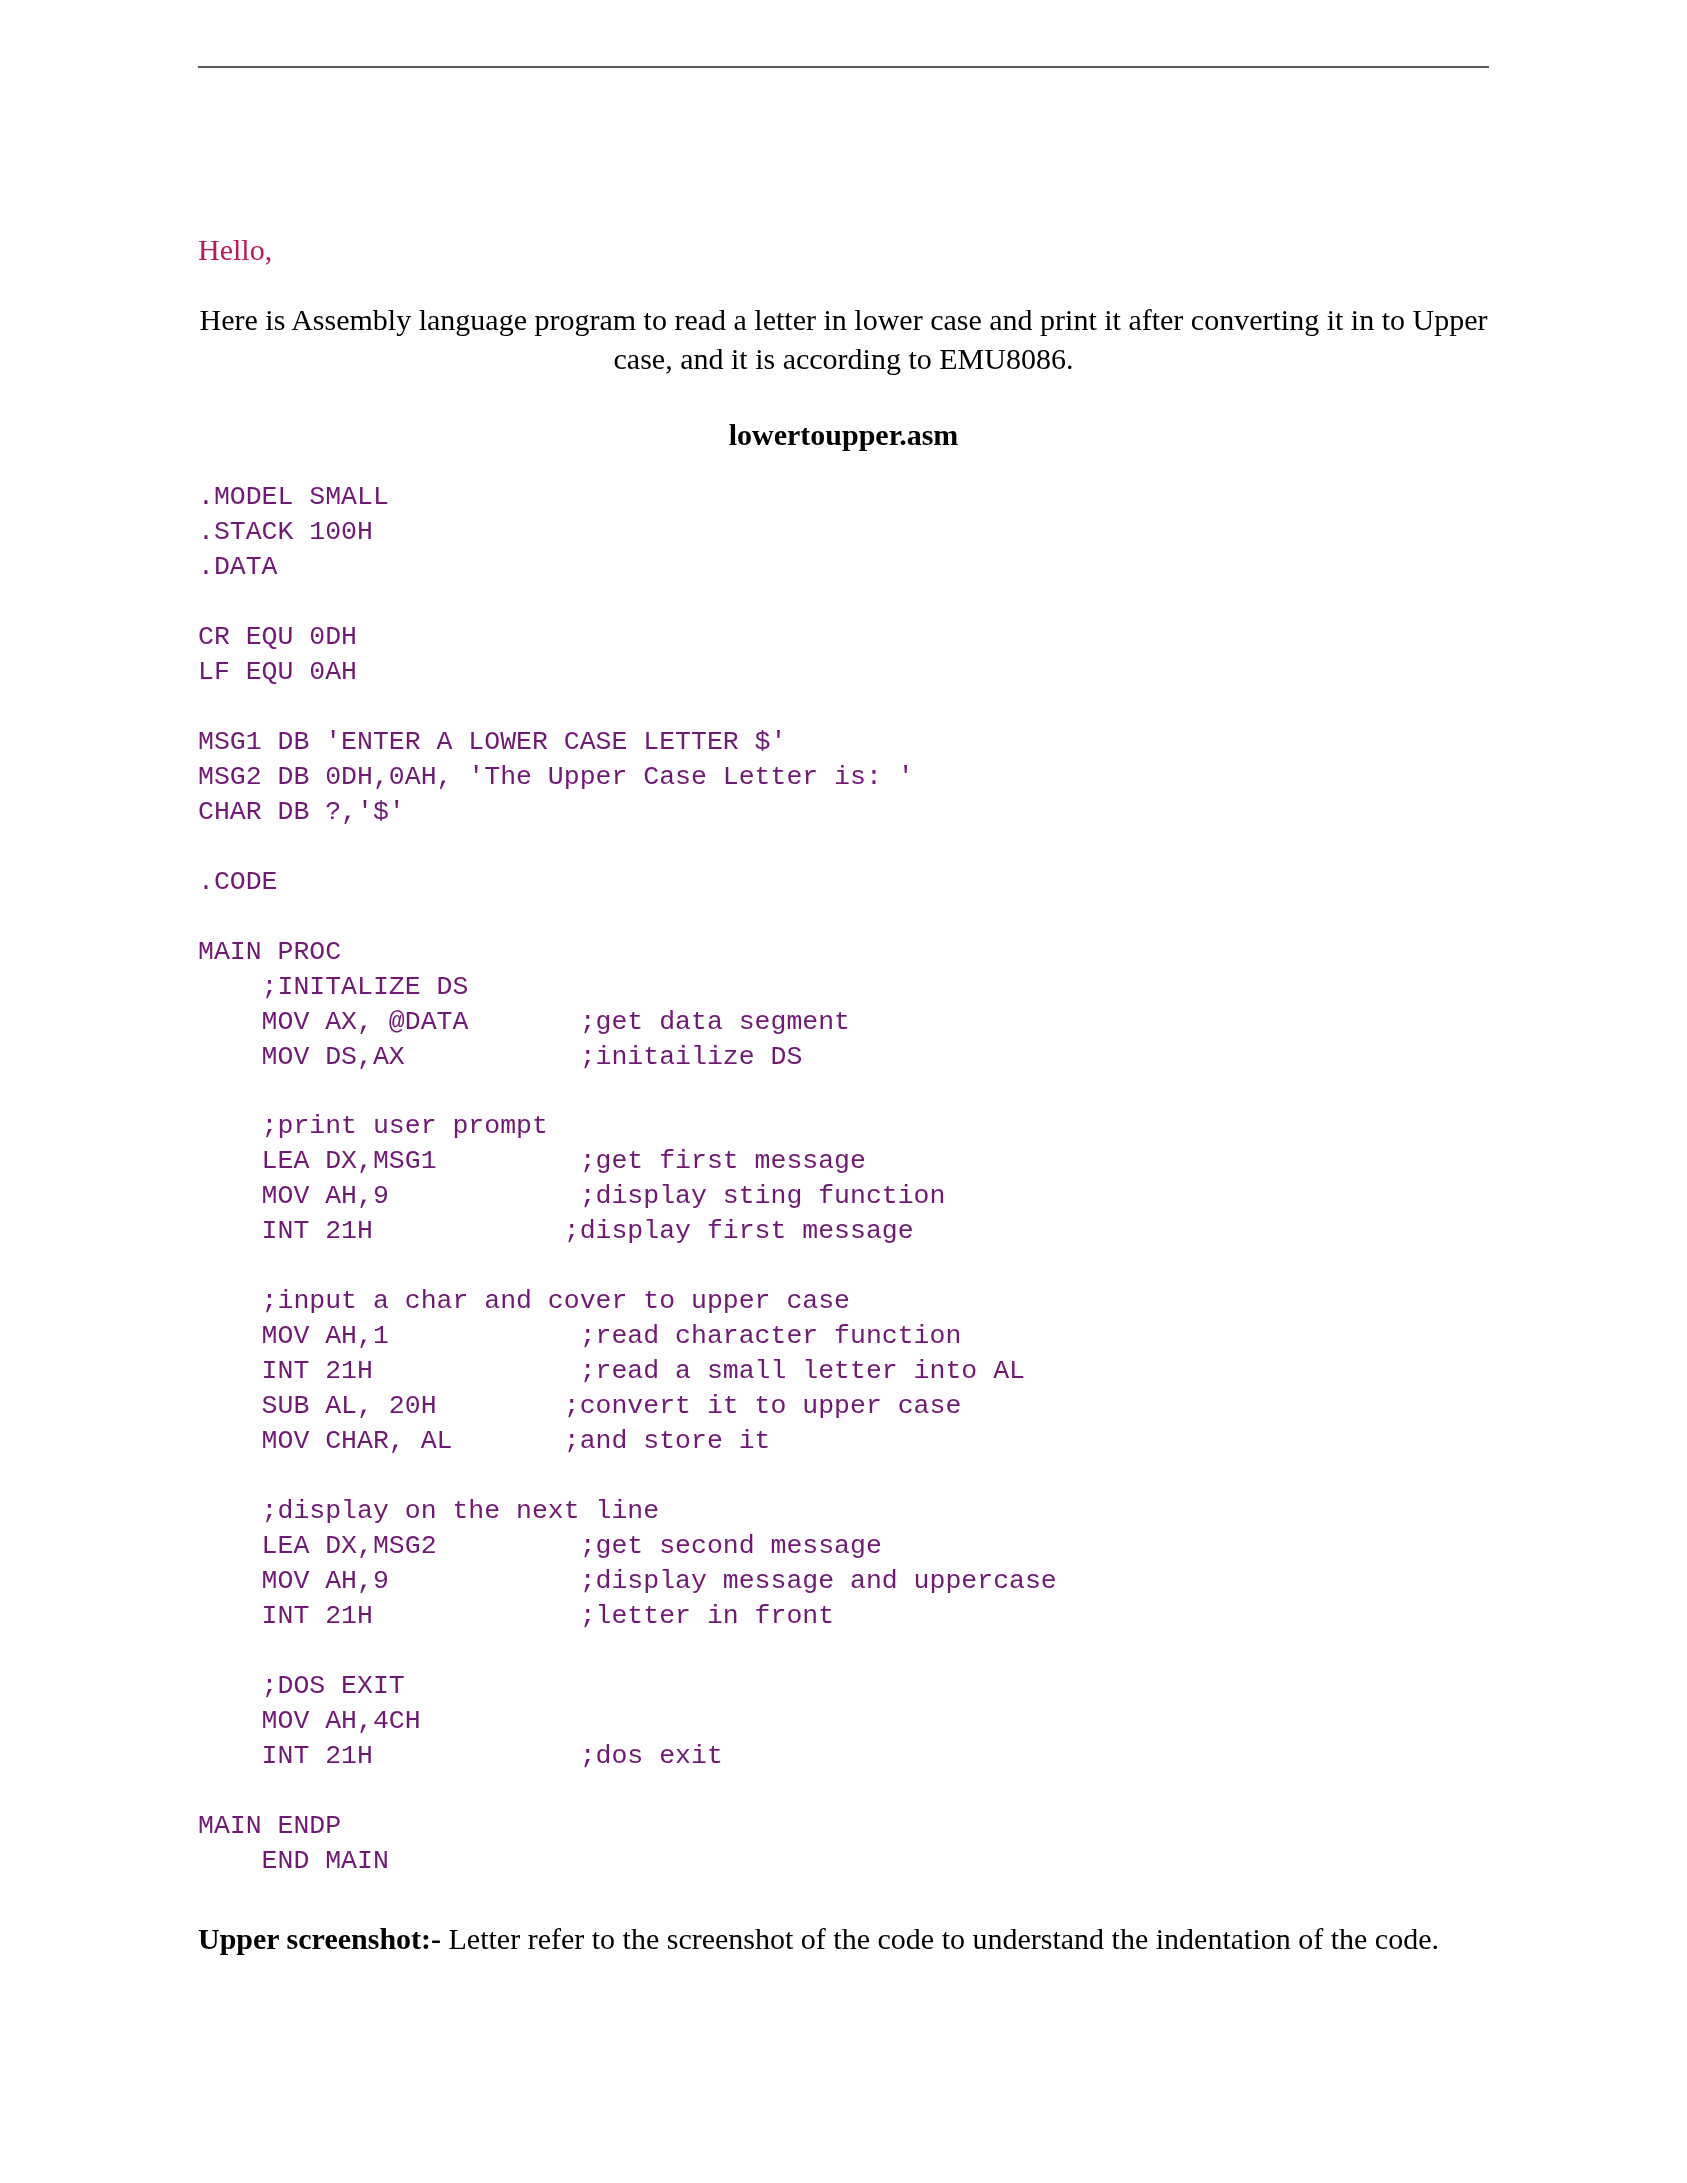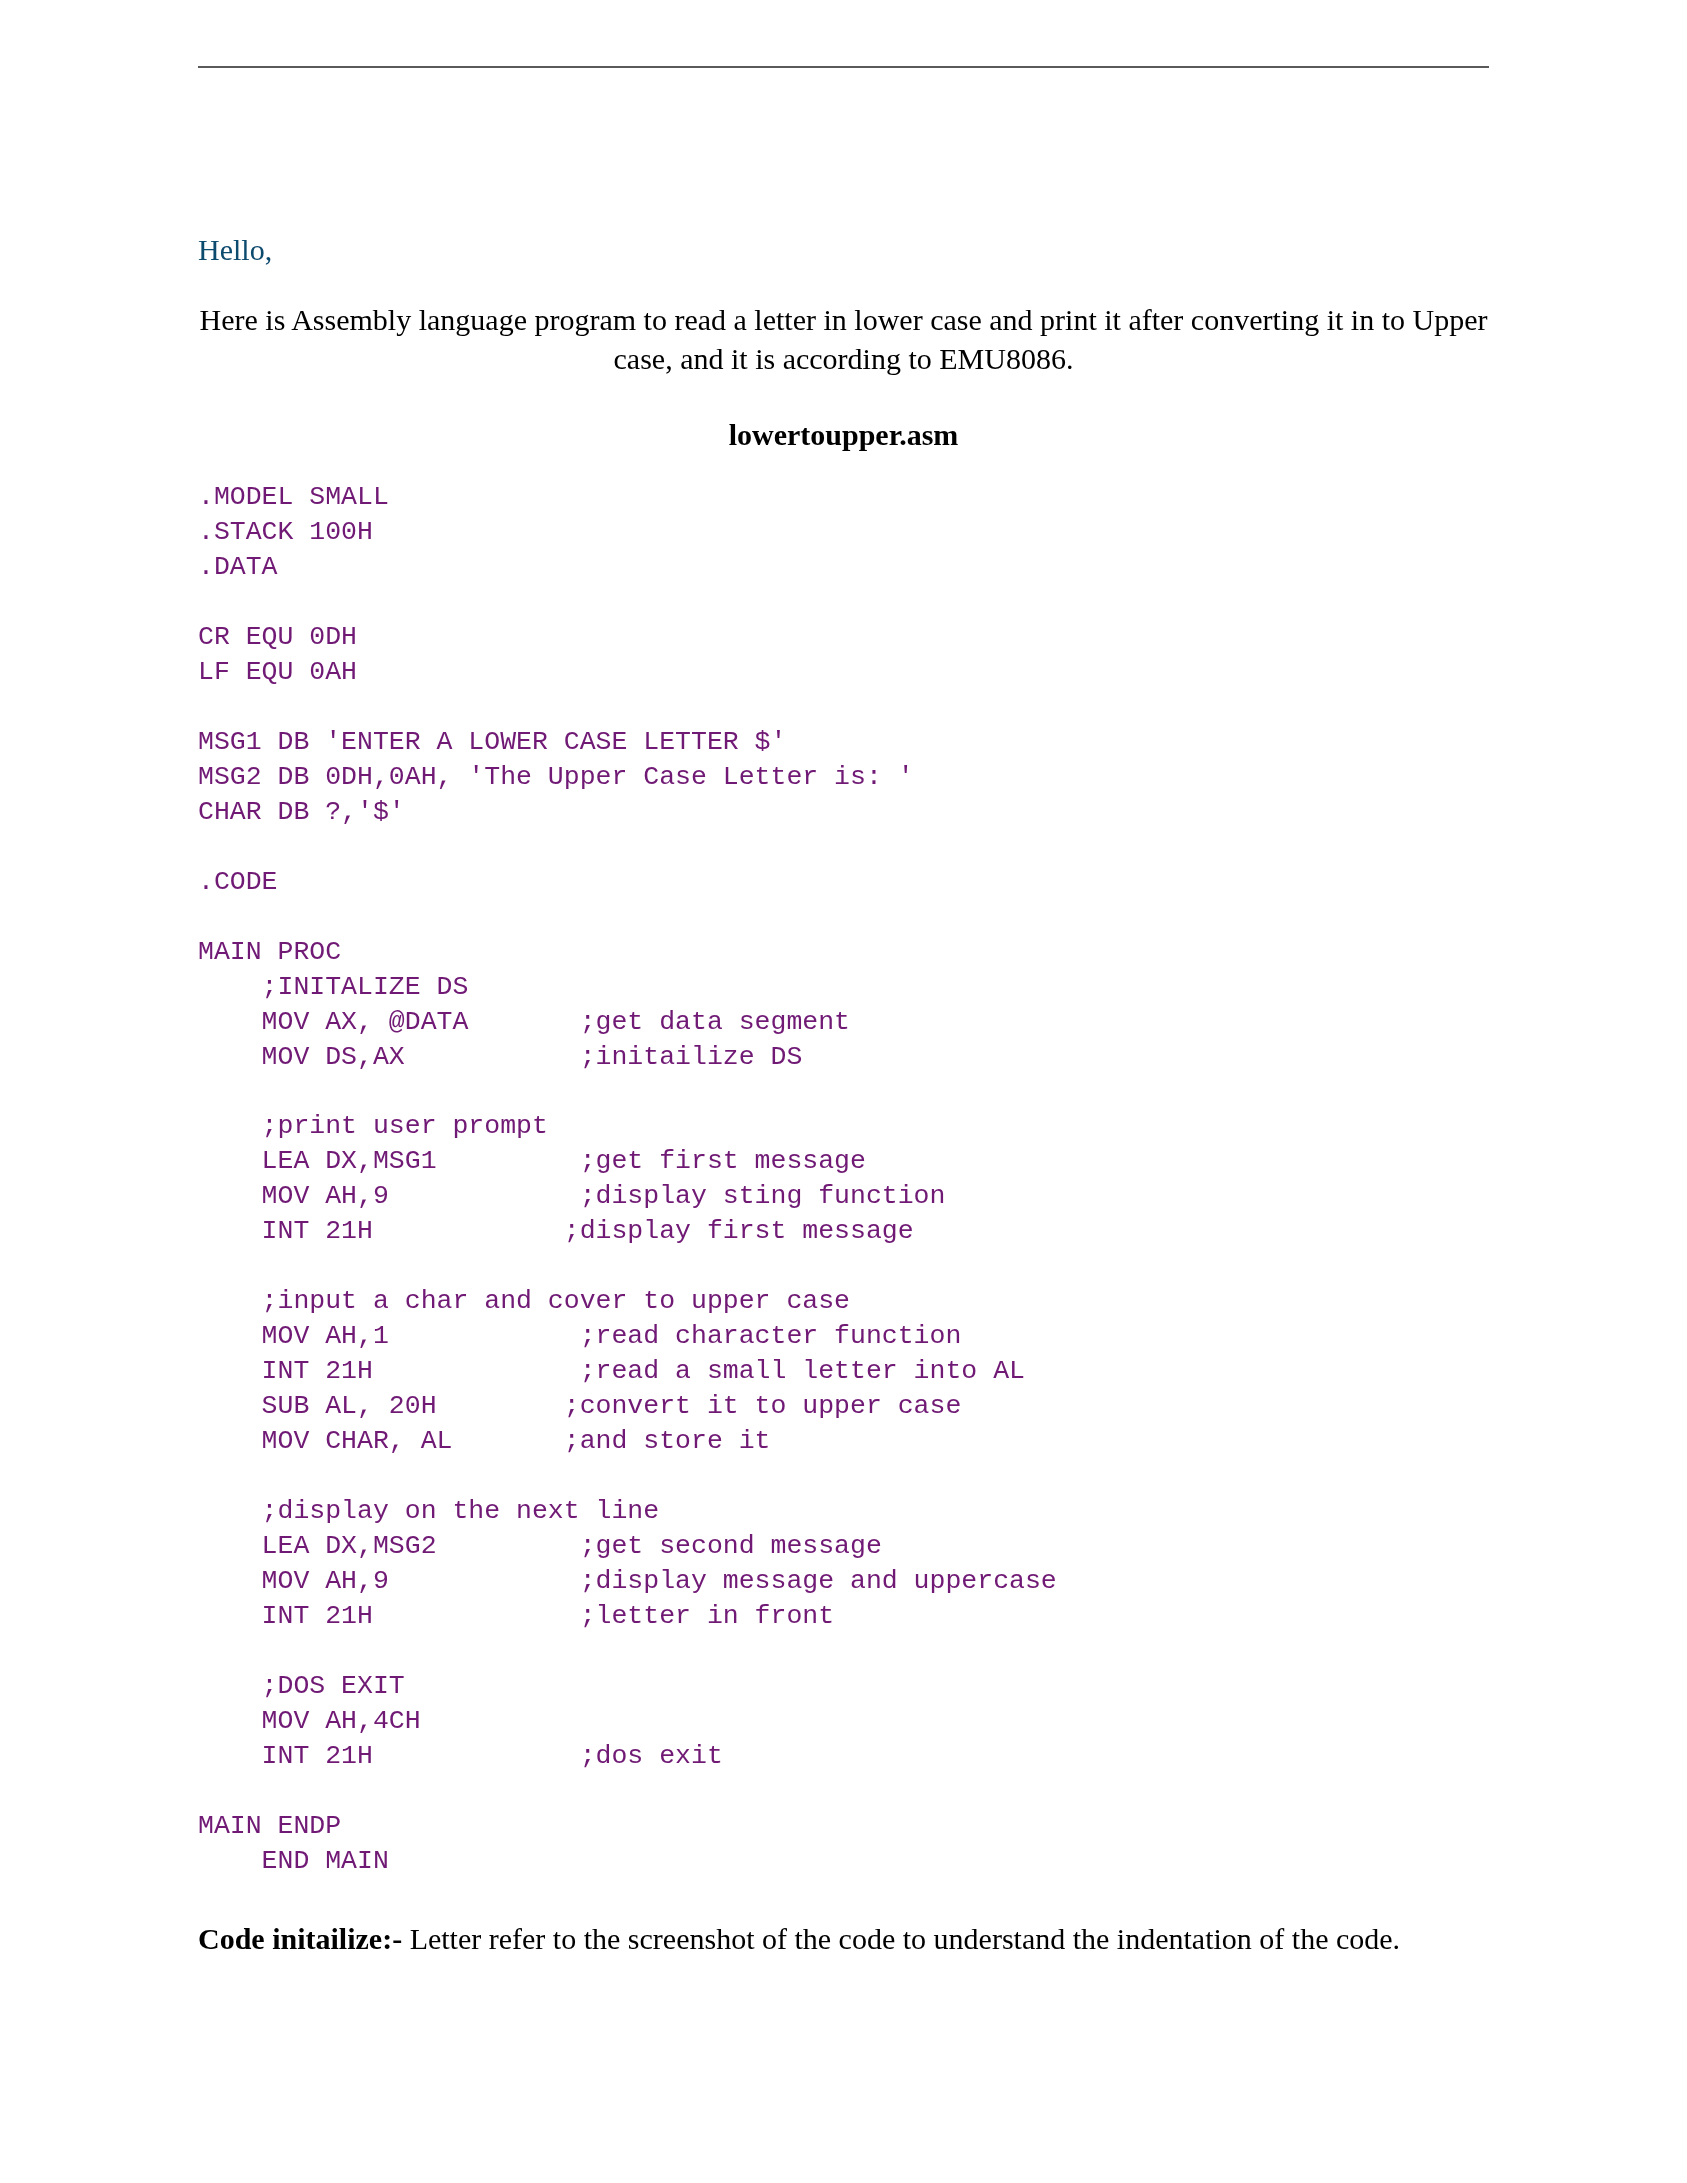--- a/index.html
+++ b/index.html
@@ -17,21 +17,21 @@
     .page {
       padding: 66px 198px 66px 198px;
     }
     .top-rule {
       border-top: 2px solid #5a5a5a;
       margin-top: 0;
       margin-bottom: 165px;
     }
     .greeting {
       font-size: 30px;
-      color: #0c4a6e;
+      color: #be185d;
       margin-bottom: 33px;
     }
     .intro {
       font-size: 30px;
       color: #000;
       line-height: 1.3;
       margin-bottom: 40px;
       text-align: center;
     }
     .filename {
@@ -105,16 +105,16 @@
     INT 21H             ;letter in front
 
     ;DOS EXIT
     MOV AH,4CH
     INT 21H             ;dos exit
 
 MAIN ENDP
     END MAIN</pre>
 
   <p class="footer-note">
-    <span class="bold">Code initailize:- </span><span>Letter refer to the screenshot of the code to understand the indentation of the code.</span>
+    <span class="bold">Upper screenshot:- </span><span>Letter refer to the screenshot of the code to understand the indentation of the code.</span>
   </p>
 </div>
 
 
 </body></html>

